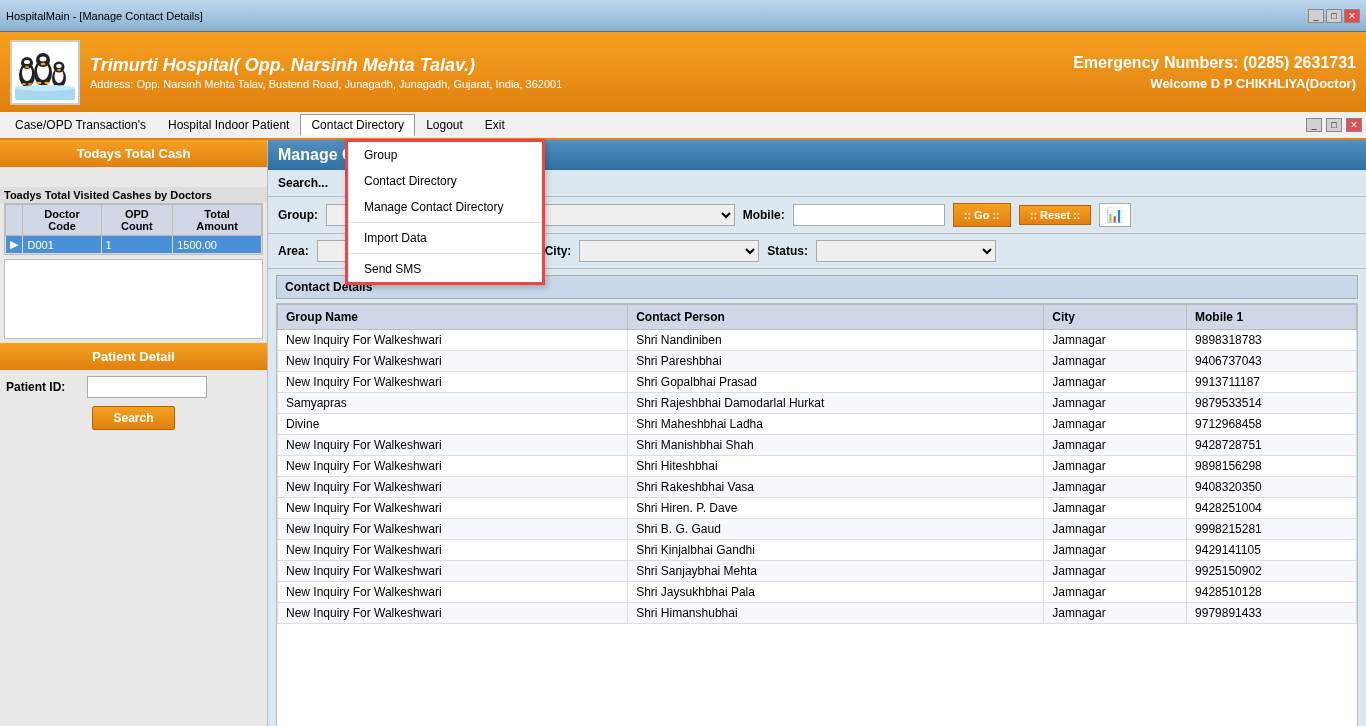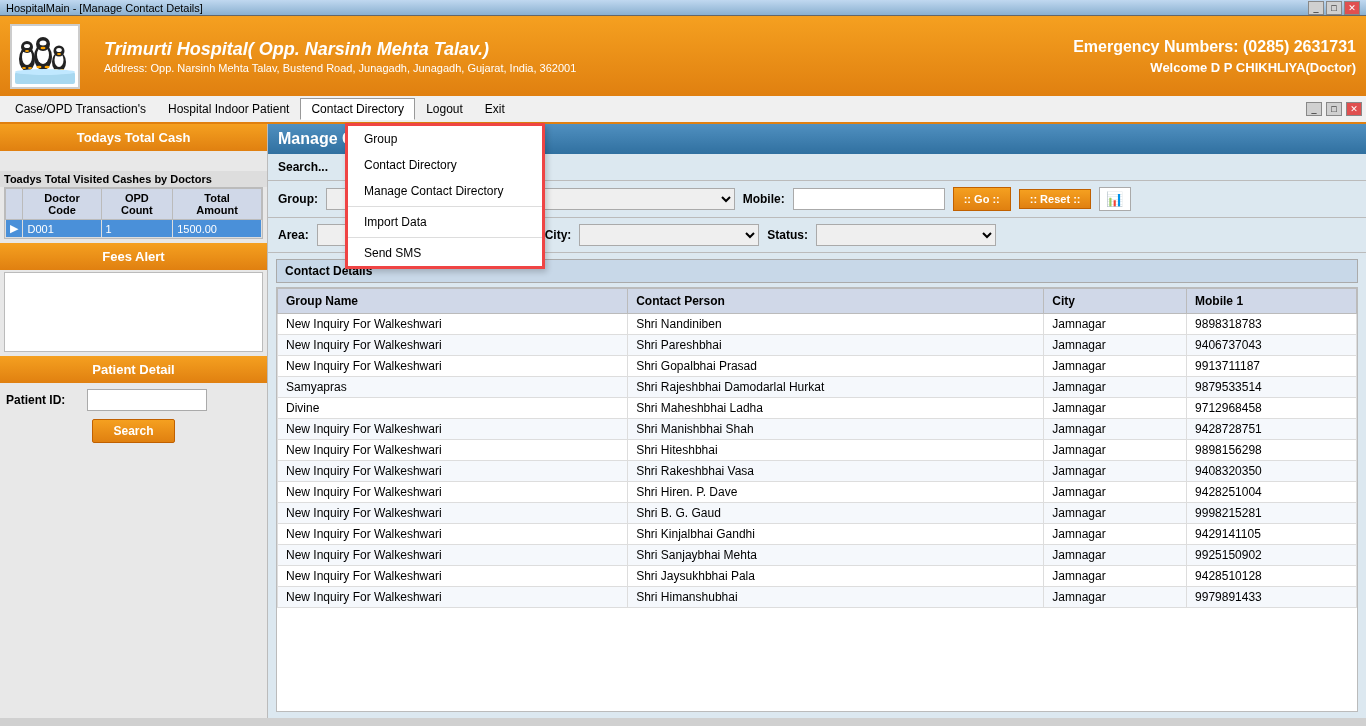--- a/index.html
+++ b/index.html
@@ -1,21 +1,21 @@
 <!DOCTYPE html>
 <html><head>
   <meta charset="utf-8">
   <style>
     * { margin: 0; padding: 0; box-sizing: border-box; }
     body { font-family: 'Segoe UI', Tahoma, Arial, sans-serif; font-size: 12px; background: #d0d0d0; overflow: hidden; }
 
     
     .title-bar {
       background: linear-gradient(to bottom, #c0d8f0, #8ab0d0);
-      height: 16px;
+      height: 32px;
       display: flex;
       align-items: center;
       justify-content: space-between;
       padding: 0 6px;
       border-bottom: 1px solid #666;
     }
     .title-bar-text { font-size: 11px; color: #000; }
     .title-bar-buttons { display: flex; gap: 2px; }
     .title-bar-btn {
       width: 16px; height: 14px; background: #d0d0d0;
@@ -26,21 +26,21 @@
 
     
     .app-header {
       background: linear-gradient(to bottom, #f5a020, #e08010);
       display: flex;
       align-items: center;
       padding: 6px 10px;
       min-height: 80px;
       justify-content: space-between;
     }
-    .logo-area { display: flex; align-items: center; gap: 24px; }
+    .logo-area { display: flex; align-items: center; gap: 10px; }
     .logo-img {
       width: 70px; height: 65px;
       background: white;
       border: 2px solid #ccc;
       display: flex; align-items: center; justify-content: center;
       font-size: 10px; color: #555;
     }
     .penguin-svg { width: 60px; height: 55px; }
     .hospital-info { color: white; }
     .hospital-name { font-size: 18px; font-weight: bold; font-style: italic; }
@@ -396,21 +396,20 @@
     <td>▶</td>
     <td>D001</td>
     <td>1</td>
     <td>1500.00</td>
   </tr>
           </tbody>
       </table>
     </div>
 
     <div class="fees-section">
-      <div class="sidebar-section">Fees Alert</div>
       <div class="fees-content"></div>
     </div>
 
     <div class="patient-section">
       <div class="sidebar-section">Patient Detail</div>
       <div class="patient-id-row">
         <span class="patient-id-label">Patient ID:</span>
         <input type="text" class="patient-id-input" style="">
       </div>
       <button class="search-btn">Search</button>

